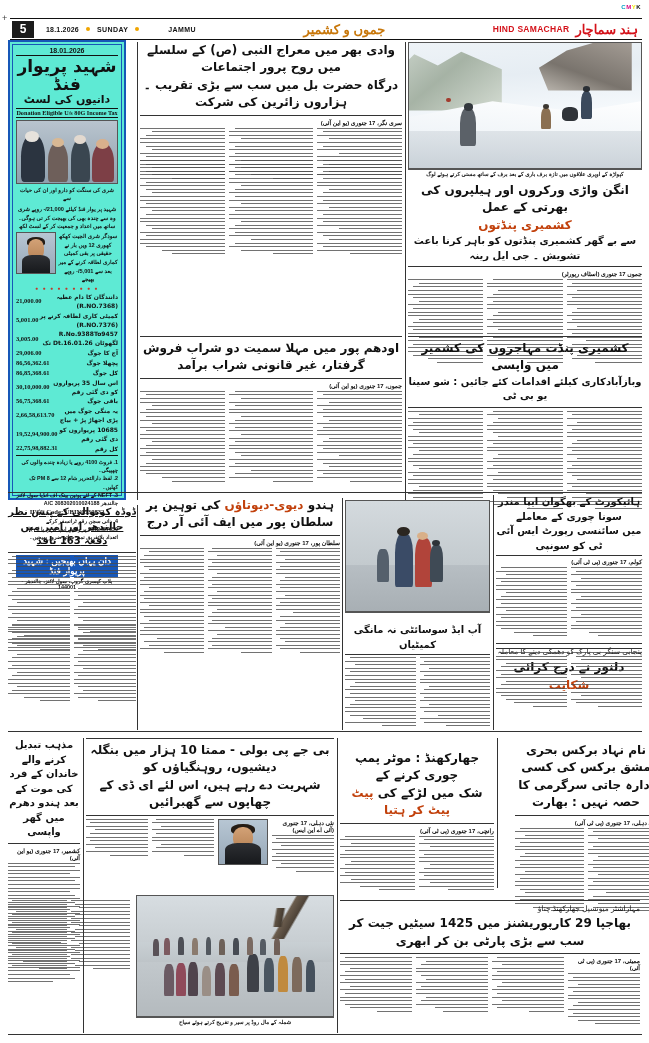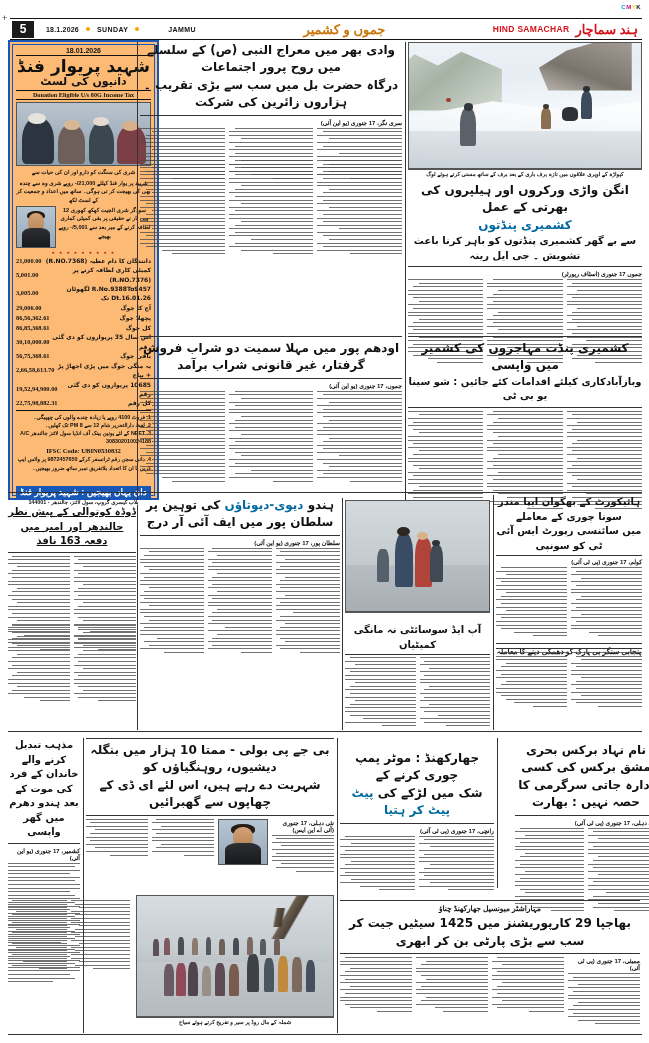--- a/index.html
+++ b/index.html
@@ -31,22 +31,22 @@
   
   .col{position:absolute;box-sizing:border-box;}
   .vrule{position:absolute;width:0;border-left:.7px solid #333;}
   .hrule{position:absolute;height:0;border-top:.7px solid #333;}
 
   
   .hl{direction:rtl;text-align:center;font-weight:bold;color:#111;line-height:1.45;
       font-family:"DejaVu Sans",sans-serif;}
   .hl.k2{font-size:12px;}
   .hl.k3{font-size:10px;}
-  .hl .blue{color:#0369a1;}
-  .sub{direction:rtl;text-align:center;font-size:7.5px;font-weight:bold;line-height:1.5;}
+  .hl .blue{color:#c2410c;}
+  .sub{direction:rtl;font-size:7.5px;font-weight:normal;line-height:1.5;}
   .tl{height:1px;background:#4a4a4a;margin:0 0 2.6px 0;opacity:.78;}
   .tl.s1{width:100%} .tl.s2{width:93%} .tl.s3{width:86%} .tl.s4{width:74%}
   .tl.s5{width:62%} .tl.s6{width:48%}
   .txtcols{display:flex;gap:4px;direction:rtl;}
   .txtcols > div{flex:1;}
 
   .lead{direction:rtl;font-size:6px;font-weight:bold;margin-bottom:2px;}
 
   
   .photo{position:relative;overflow:hidden;border:.7px solid #555;background:#dfe5ea;}
@@ -86,22 +86,22 @@
   .portrait .face{position:absolute;left:29%;top:16%;width:42%;height:48%;
      background:linear-gradient(180deg,#d3a277,#b98558);border-radius:46% 46% 42% 42%;}
   .portrait .hair{position:absolute;left:26%;top:10%;width:48%;height:22%;
      background:#241c15;border-radius:50% 50% 30% 30%;}
 
   
   .family{background:linear-gradient(180deg,#b9c4ce,#8fa0ae);}
   .fm{position:absolute;border-radius:48% 48% 12% 12%;}
 
   
-  .adbox{position:absolute;left:8px;top:40px;width:151px;height:460px;
-         border:2px solid #1757b8;box-sizing:border-box;background:#fdba74;padding:2px;}
+  .adbox{position:absolute;left:8px;top:40px;width:118px;height:460px;
+         border:2px solid #1757b8;box-sizing:border-box;background:#5eead4;padding:2px;}
   .adbox .inner{border:1px solid #1757b8;height:100%;box-sizing:border-box;padding:2px 3px;}
   .ad-date{text-align:center;font-size:7px;font-weight:bold;border-bottom:.6px solid #111;
            padding-bottom:1px;}
   .ad-t1{direction:rtl;text-align:center;font-size:17px;font-weight:bold;line-height:1.05;
          margin-top:2px;font-family:"DejaVu Sans",sans-serif;}
   .ad-t2{direction:rtl;text-align:center;font-size:11px;font-weight:bold;line-height:1.1;
          font-family:"DejaVu Sans",sans-serif;}
   .ad-eligible{text-align:center;font-size:6.2px;font-weight:bold;font-family:"Liberation Serif",serif;
                border-top:.7px solid #111;border-bottom:.7px solid #111;margin-top:2px;padding:.5px 0;}
   .ad-note{direction:rtl;text-align:center;font-size:5.6px;font-weight:bold;line-height:1.55;margin-top:2px;}
@@ -1028,20 +1028,23 @@
           <div class="tl s2"></div>
           <div class="tl s1"></div>
         <div class="tl s1"></div>
           <div class="tl s2"></div>
           <div class="tl s4"></div>
           <div class="tl s6"></div>
       </div>
     </div>
     <div class="hrule" style="position:relative;margin:4px 0 2px 0;"></div>
     <div class="sub">پنجابی سنگر بی پارک کو دھمکی دینے کا معاملہ</div>
+    <div class="hl k2" style="margin-top:2px;">
+      <span>دلنور نے درج کرائی </span><span class="blue">شکایت</span>
+    </div>
   </div>
 
   <div class="col" style="left:496px;top:648px;width:146px;">
     <div class="hrule" style="position:relative;margin-bottom:3px;"></div>
     <div class="txtcols">
       <div>
         <div class="tl s1"></div>
           <div class="tl s2"></div>
           <div class="tl s3"></div>
           <div class="tl s1"></div>

